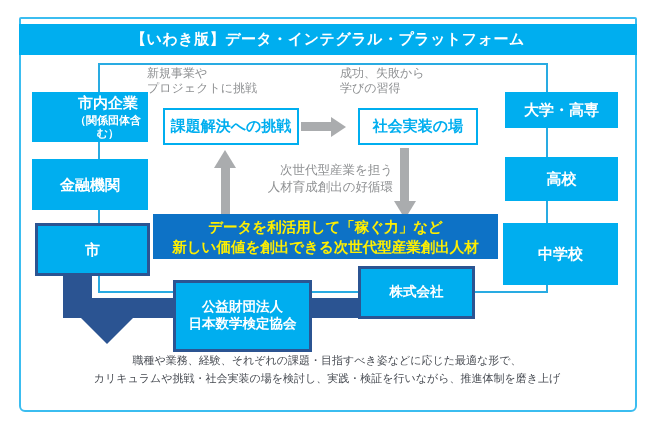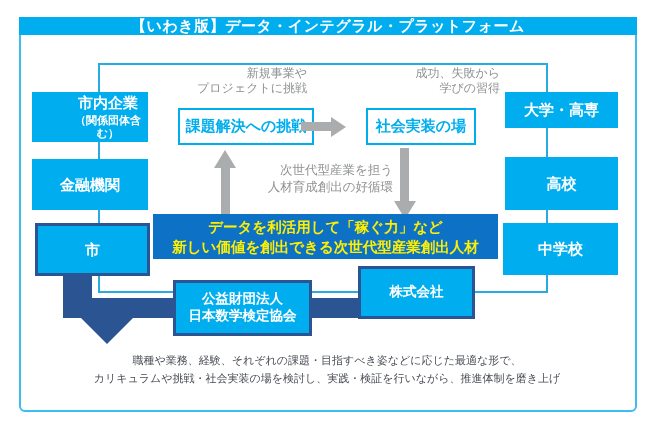--- a/index.html
+++ b/index.html
@@ -4,33 +4,33 @@
 <style>
   html,body{margin:0;padding:0;background:#fff;}
   *{box-sizing:border-box;}
   #canvas{
     position:relative;width:654px;height:424px;background:#ffffff;overflow:hidden;
     font-family:"Liberation Sans",sans-serif;
   }
   .abs{position:absolute;}
   
   .frame{left:19px;top:17px;width:618px;height:395px;border:2px solid #3bbdf0;border-radius:2px 2px 6px 6px;}
-  .titlebar{left:19px;top:17px;width:618px;height:18px;background:#00aeef;display:flex;align-items:center;justify-content:center;}
+  .titlebar{left:19px;top:24px;width:618px;height:31px;background:#00aeef;display:flex;align-items:center;justify-content:center;}
   .titlebar span{color:#fff;font-size:15px;font-weight:bold;letter-spacing:0.5px;}
   
   .inner-rect{left:98px;top:63px;width:450px;height:230px;border:2px solid #29abe2;}
   
   .cyanbox{background:#00aeef;color:#fff;display:flex;flex-direction:column;align-items:center;justify-content:center;text-align:center;line-height:1.15;}
   .cyanbox .lbl{font-size:15px;font-weight:bold;}
   .cyanbox .sub{font-size:11px;font-weight:bold;margin-top:3px;}
   .navy-border{border:3px solid #2b5492;}
   
   .whitebox{background:#fff;border:2px solid #00aeef;color:#00aeef;display:flex;align-items:center;justify-content:center;font-size:15px;font-weight:bold;white-space:nowrap;}
   
-  .caption{color:#8f9193;font-size:12px;text-align:right;line-height:15px;}
+  .caption{color:#8f9193;font-size:12px;text-align:left;line-height:15px;}
   .cycle-caption{color:#8f9193;font-size:12.5px;text-align:right;line-height:17px;}
   
   .g-shaft-h{background:#aaacae;height:9px;}
   .g-head-right{width:0;height:0;border-top:10px solid transparent;border-bottom:10px solid transparent;border-left:15px solid #aaacae;}
   .g-shaft-v{background:#aaacae;width:9px;}
   .g-head-up{width:0;height:0;border-left:11px solid transparent;border-right:11px solid transparent;border-bottom:18px solid #aaacae;}
   .g-head-down{width:0;height:0;border-left:11px solid transparent;border-right:11px solid transparent;border-top:18px solid #aaacae;}
   
   .talent{left:153px;top:214px;width:345px;height:45px;background:#0d72c6;display:flex;flex-direction:column;justify-content:center;text-align:center;}
   .talent span{color:#ffef00;font-size:14.5px;font-weight:bold;line-height:20px;white-space:nowrap;}
@@ -66,40 +66,40 @@
   <div class="abs cyanbox" style="left:32px;top:159px;width:116px;height:51px;">
     <span class="lbl">金融機関</span>
   </div>
   <div class="abs cyanbox navy-border" style="left:35px;top:223px;width:115px;height:53px;">
     <span class="lbl">市</span>
   </div>
 
   <div class="abs cyanbox" style="left:505px;top:92px;width:113px;height:36px;">
     <span class="lbl">大学・高専</span>
   </div>
-  <div class="abs cyanbox" style="left:505px;top:157px;width:113px;height:53px;">
+  <div class="abs cyanbox" style="left:505px;top:157px;width:113px;height:44px;">
     <span class="lbl">高校</span>
   </div>
-  <div class="abs cyanbox" style="left:503px;top:223px;width:115px;height:52px;">
+  <div class="abs cyanbox" style="left:503px;top:223px;width:115px;height:62px;">
     <span class="lbl">中学校</span>
   </div>
 
   <div class="abs caption" style="left:147px;top:66px;width:160px;">
     <div>新規事業や</div>
     <div>プロジェクトに挑戦</div>
   </div>
   <div class="abs caption" style="left:340px;top:66px;width:160px;">
     <div>成功、失敗から</div>
     <div>学びの習得</div>
   </div>
 
-  <div class="abs whitebox" style="left:163px;top:108px;width:136px;height:37px;margin-left:15px;">
+  <div class="abs whitebox" style="left:163px;top:108px;width:136px;height:37px;">
     <span>課題解決への挑戦</span>
   </div>
-  <div class="abs whitebox" style="left:358px;top:108px;width:110px;height:37px;margin-left:8px;">
+  <div class="abs whitebox" style="left:358px;top:108px;width:120px;height:37px;">
     <span>社会実装の場</span>
   </div>
 
   <div class="abs g-shaft-h" style="left:301px;top:122px;width:30px;"></div>
   <div class="abs g-head-right" style="left:331px;top:116.5px;"></div>
 
   <div class="abs cycle-caption" style="left:233px;top:162px;width:160px;">
     <div>次世代型産業を担う</div>
     <div>人材育成創出の好循環</div>
   </div>
@@ -108,21 +108,21 @@
   <div class="abs g-shaft-v" style="left:221px;top:167px;height:55px;"></div>
 
   <div class="abs g-shaft-v" style="left:400px;top:148px;height:54px;"></div>
   <div class="abs g-head-down" style="left:394px;top:201px;"></div>
 
   <div class="abs talent">
     <span>データを利活用して「稼ぐ力」など</span>
     <span>新しい価値を創出できる次世代型産業創出人材</span>
   </div>
 
-  <div class="abs partner" style="left:173px;top:280px;width:139px;height:56px;">
+  <div class="abs partner" style="left:173px;top:280px;width:139px;height:72px;">
     <span>公益財団法人</span>
     <span>日本数学検定協会</span>
   </div>
   <div class="abs partner" style="left:358px;top:266px;width:117px;height:53px;">
     <span>株式会社</span>
   </div>
 
   <div class="abs footer">
     <div>職種や業務、経験、それぞれの課題・目指すべき姿などに応じた最適な形で、</div>
     <div>カリキュラムや挑戦・社会実装の場を検討し、実践・検証を行いながら、推進体制を磨き上げ</div>

